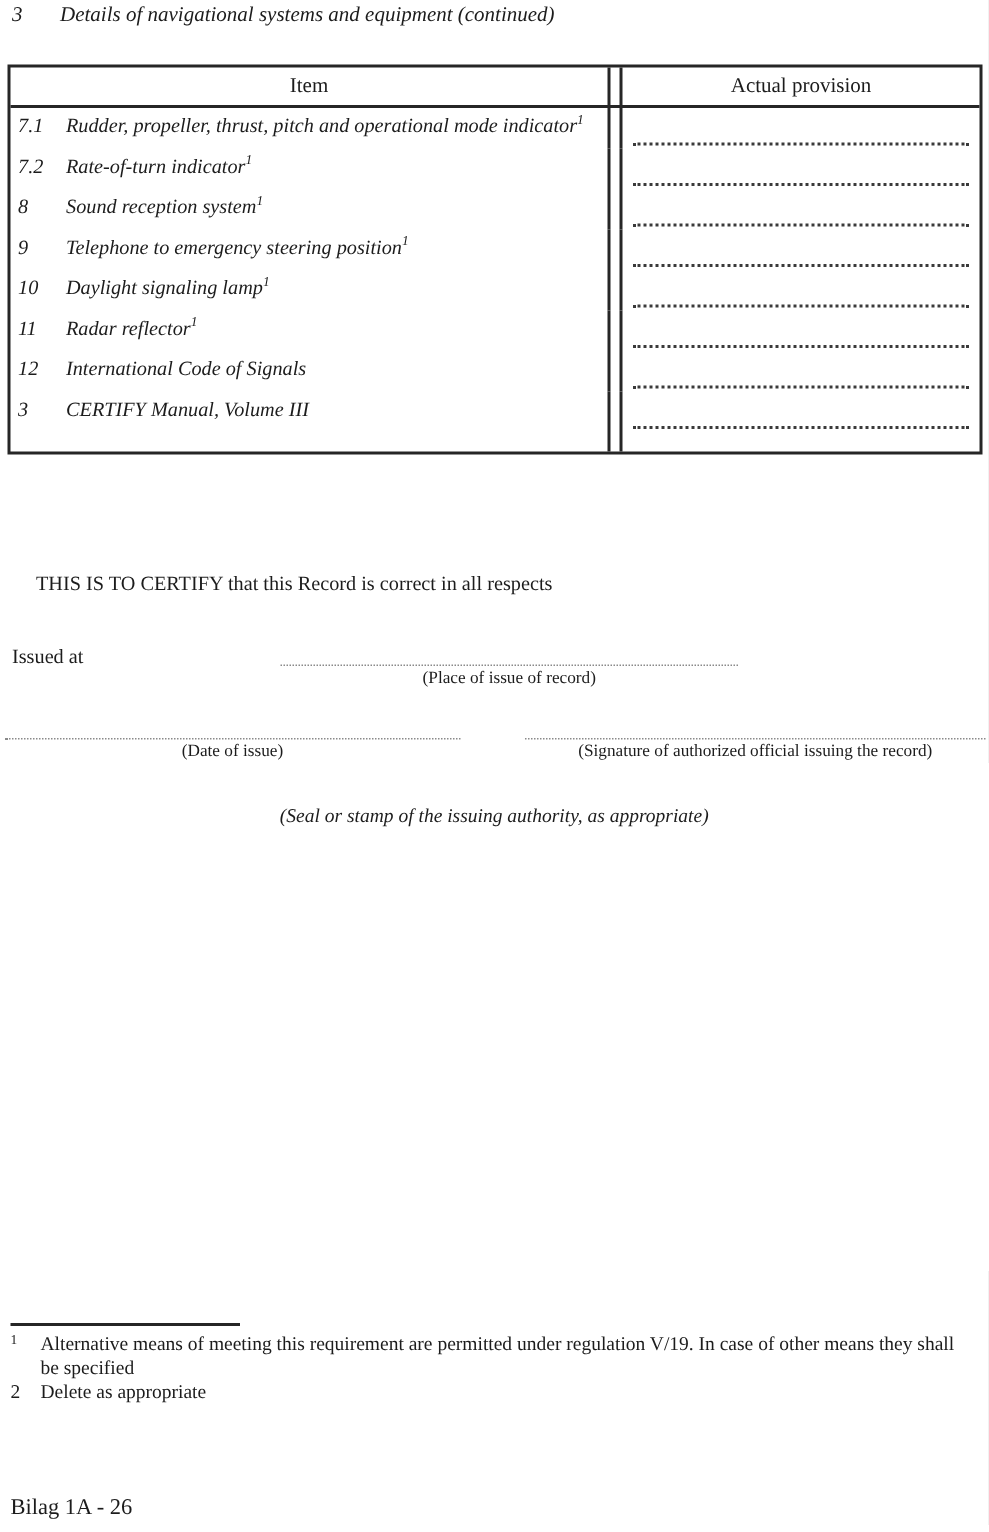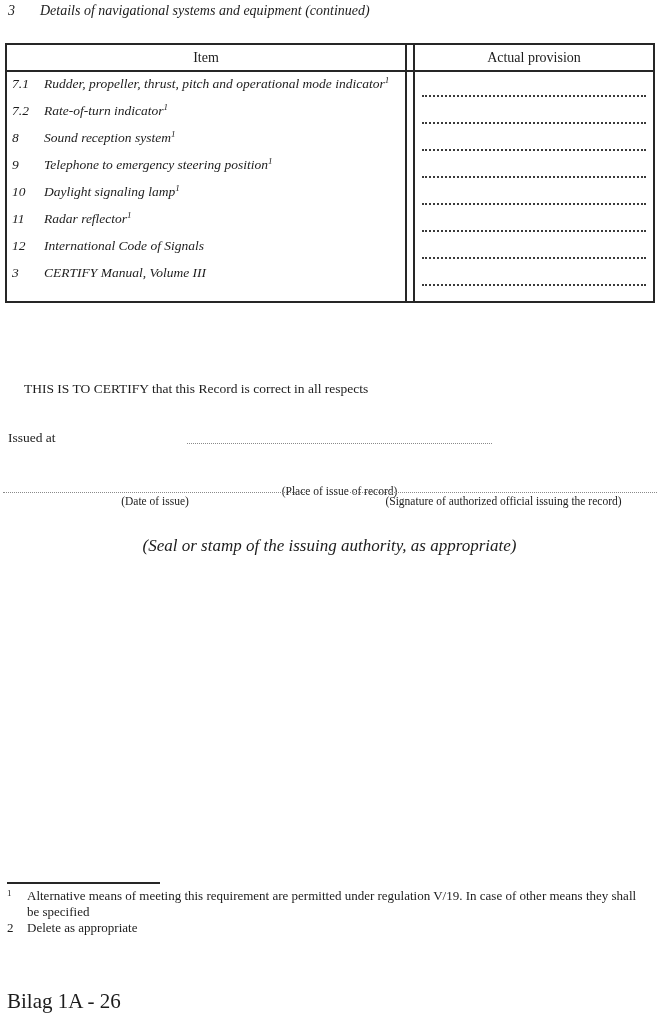--- a/index.html
+++ b/index.html
@@ -83,49 +83,49 @@
   .certify {
     position: absolute;
     top: 381px; left: 24px; right: 8px;
     font-size: 13.5px;
   }
   .issued-block { position: absolute; top: 430px; left: 0; width: 659px; height: 40px; padding-left: 31px; }
   .issued-label { position: absolute; left: 8px; top: 0; font-size: 13.5px; }
   .fill-line { border-bottom: 1.5px dotted #8a8a8a; height: 0; position: absolute; }
   .place-line { left: 187px; width: 305px; top: 13px; }
   .caption { position: absolute; text-align: center; font-size: 11.5px; color: #1c1c1c; }
-  .place-caption { left: 187px; width: 305px; top: 16px; margin-top: 39px; }
+  .place-caption { left: 187px; width: 305px; top: 16px; }
 
   .datesig { position: absolute; top: 485px; left: 0; width: 583px; height: 40px; }
   .date-line { left: 3px; width: 304px; top: 7px; }
   .date-caption { left: 3px; width: 304px; top: 10px; }
   .sig-line { left: 350px; width: 307px; top: 7px; }
   .sig-caption { left: 350px; width: 307px; top: 10px; }
 
   .seal {
     position: absolute;
     top: 536px; left: 0; width: 659px;
     text-align: center;
-    font-size: 17px;
+    font-size: 13px;
     font-style: italic;
   }
 
   
   .footnotes { position: absolute; top: 882px; left: 7px; right: 10px; font-size: 13px; line-height: 15.5px; }
   .fn-rule { width: 153px; border-top: 2px solid #262626; margin-bottom: 4px; }
   .fn-row { display: flex; margin-top: 1px; }
   .fn-marker { width: 20px; flex: none; }
   .fn-marker.sup { font-size: 9px; position: relative; top: -2px; }
   .fn-text { flex: none; width: 612px; }
 
   
   .footer {
     position: absolute;
     left: 7px; bottom: 7px;
-    font-size: 21px;
+    font-size: 15px;
   }
 </style>
 </head>
 <body>
 
 <div class="page">
 
   <div class="heading">
     <span class="h-num">3</span>
     <span class="h-title">Details of navigational systems and equipment (continued)</span>

